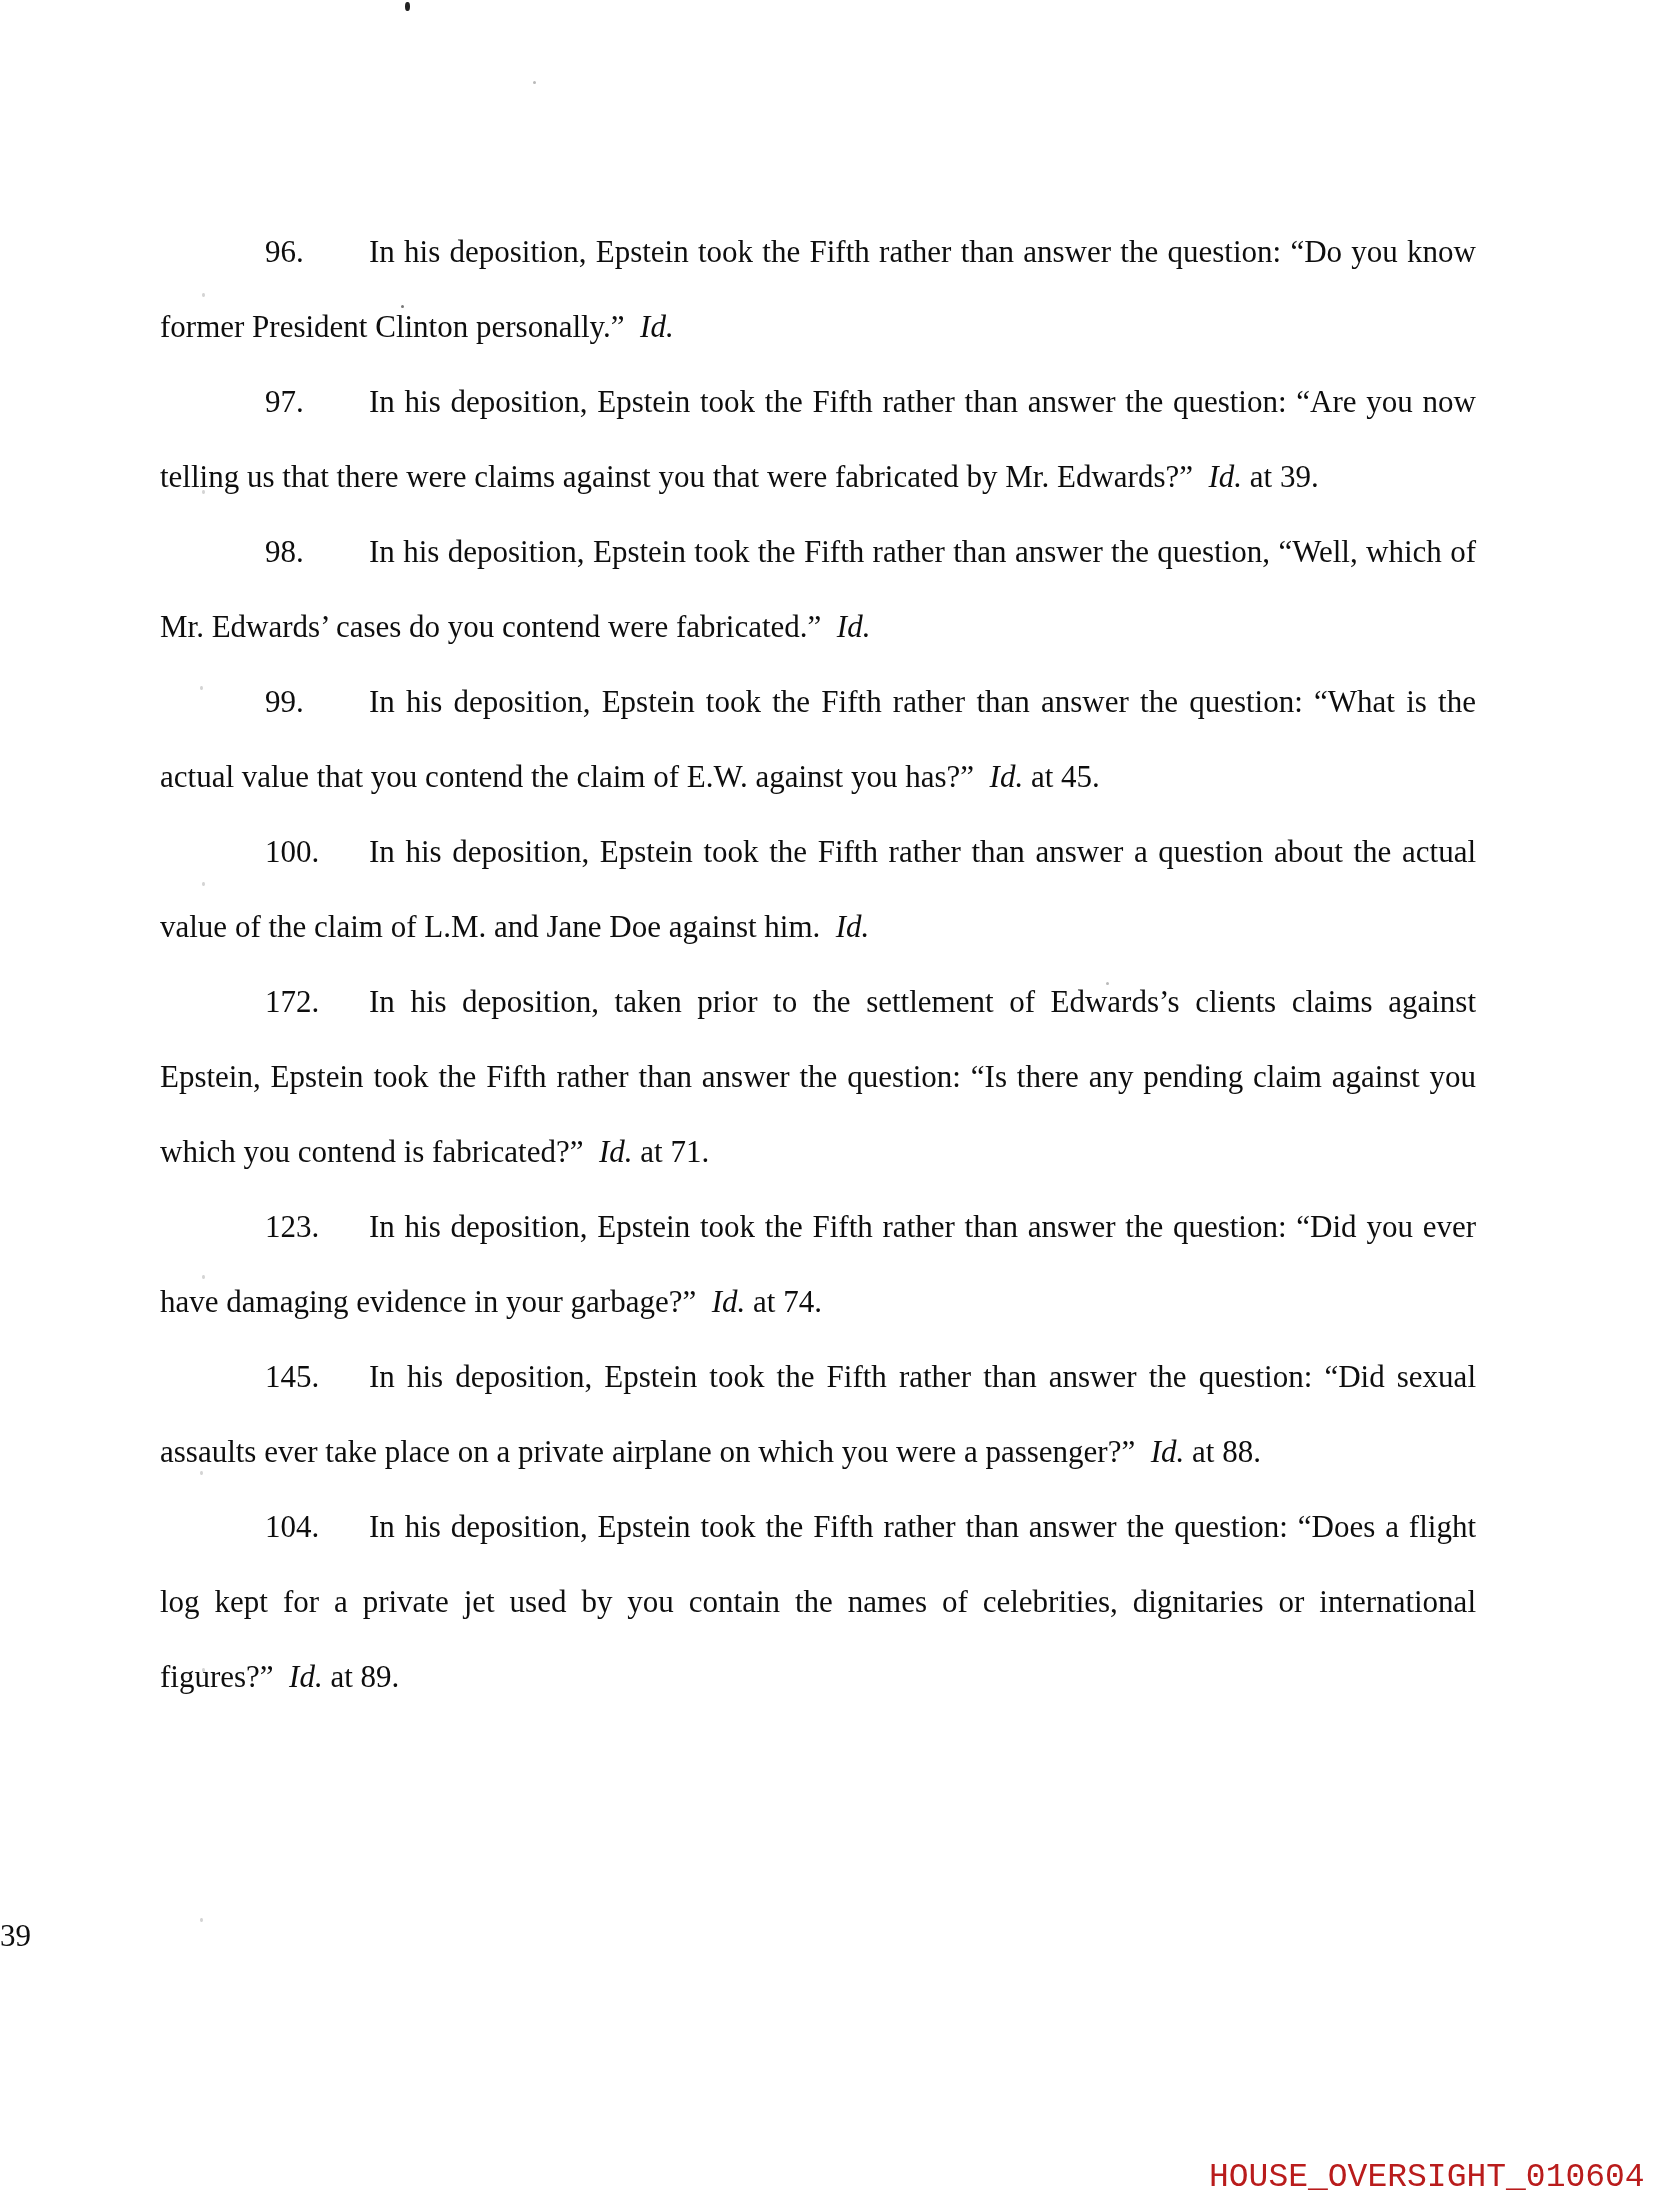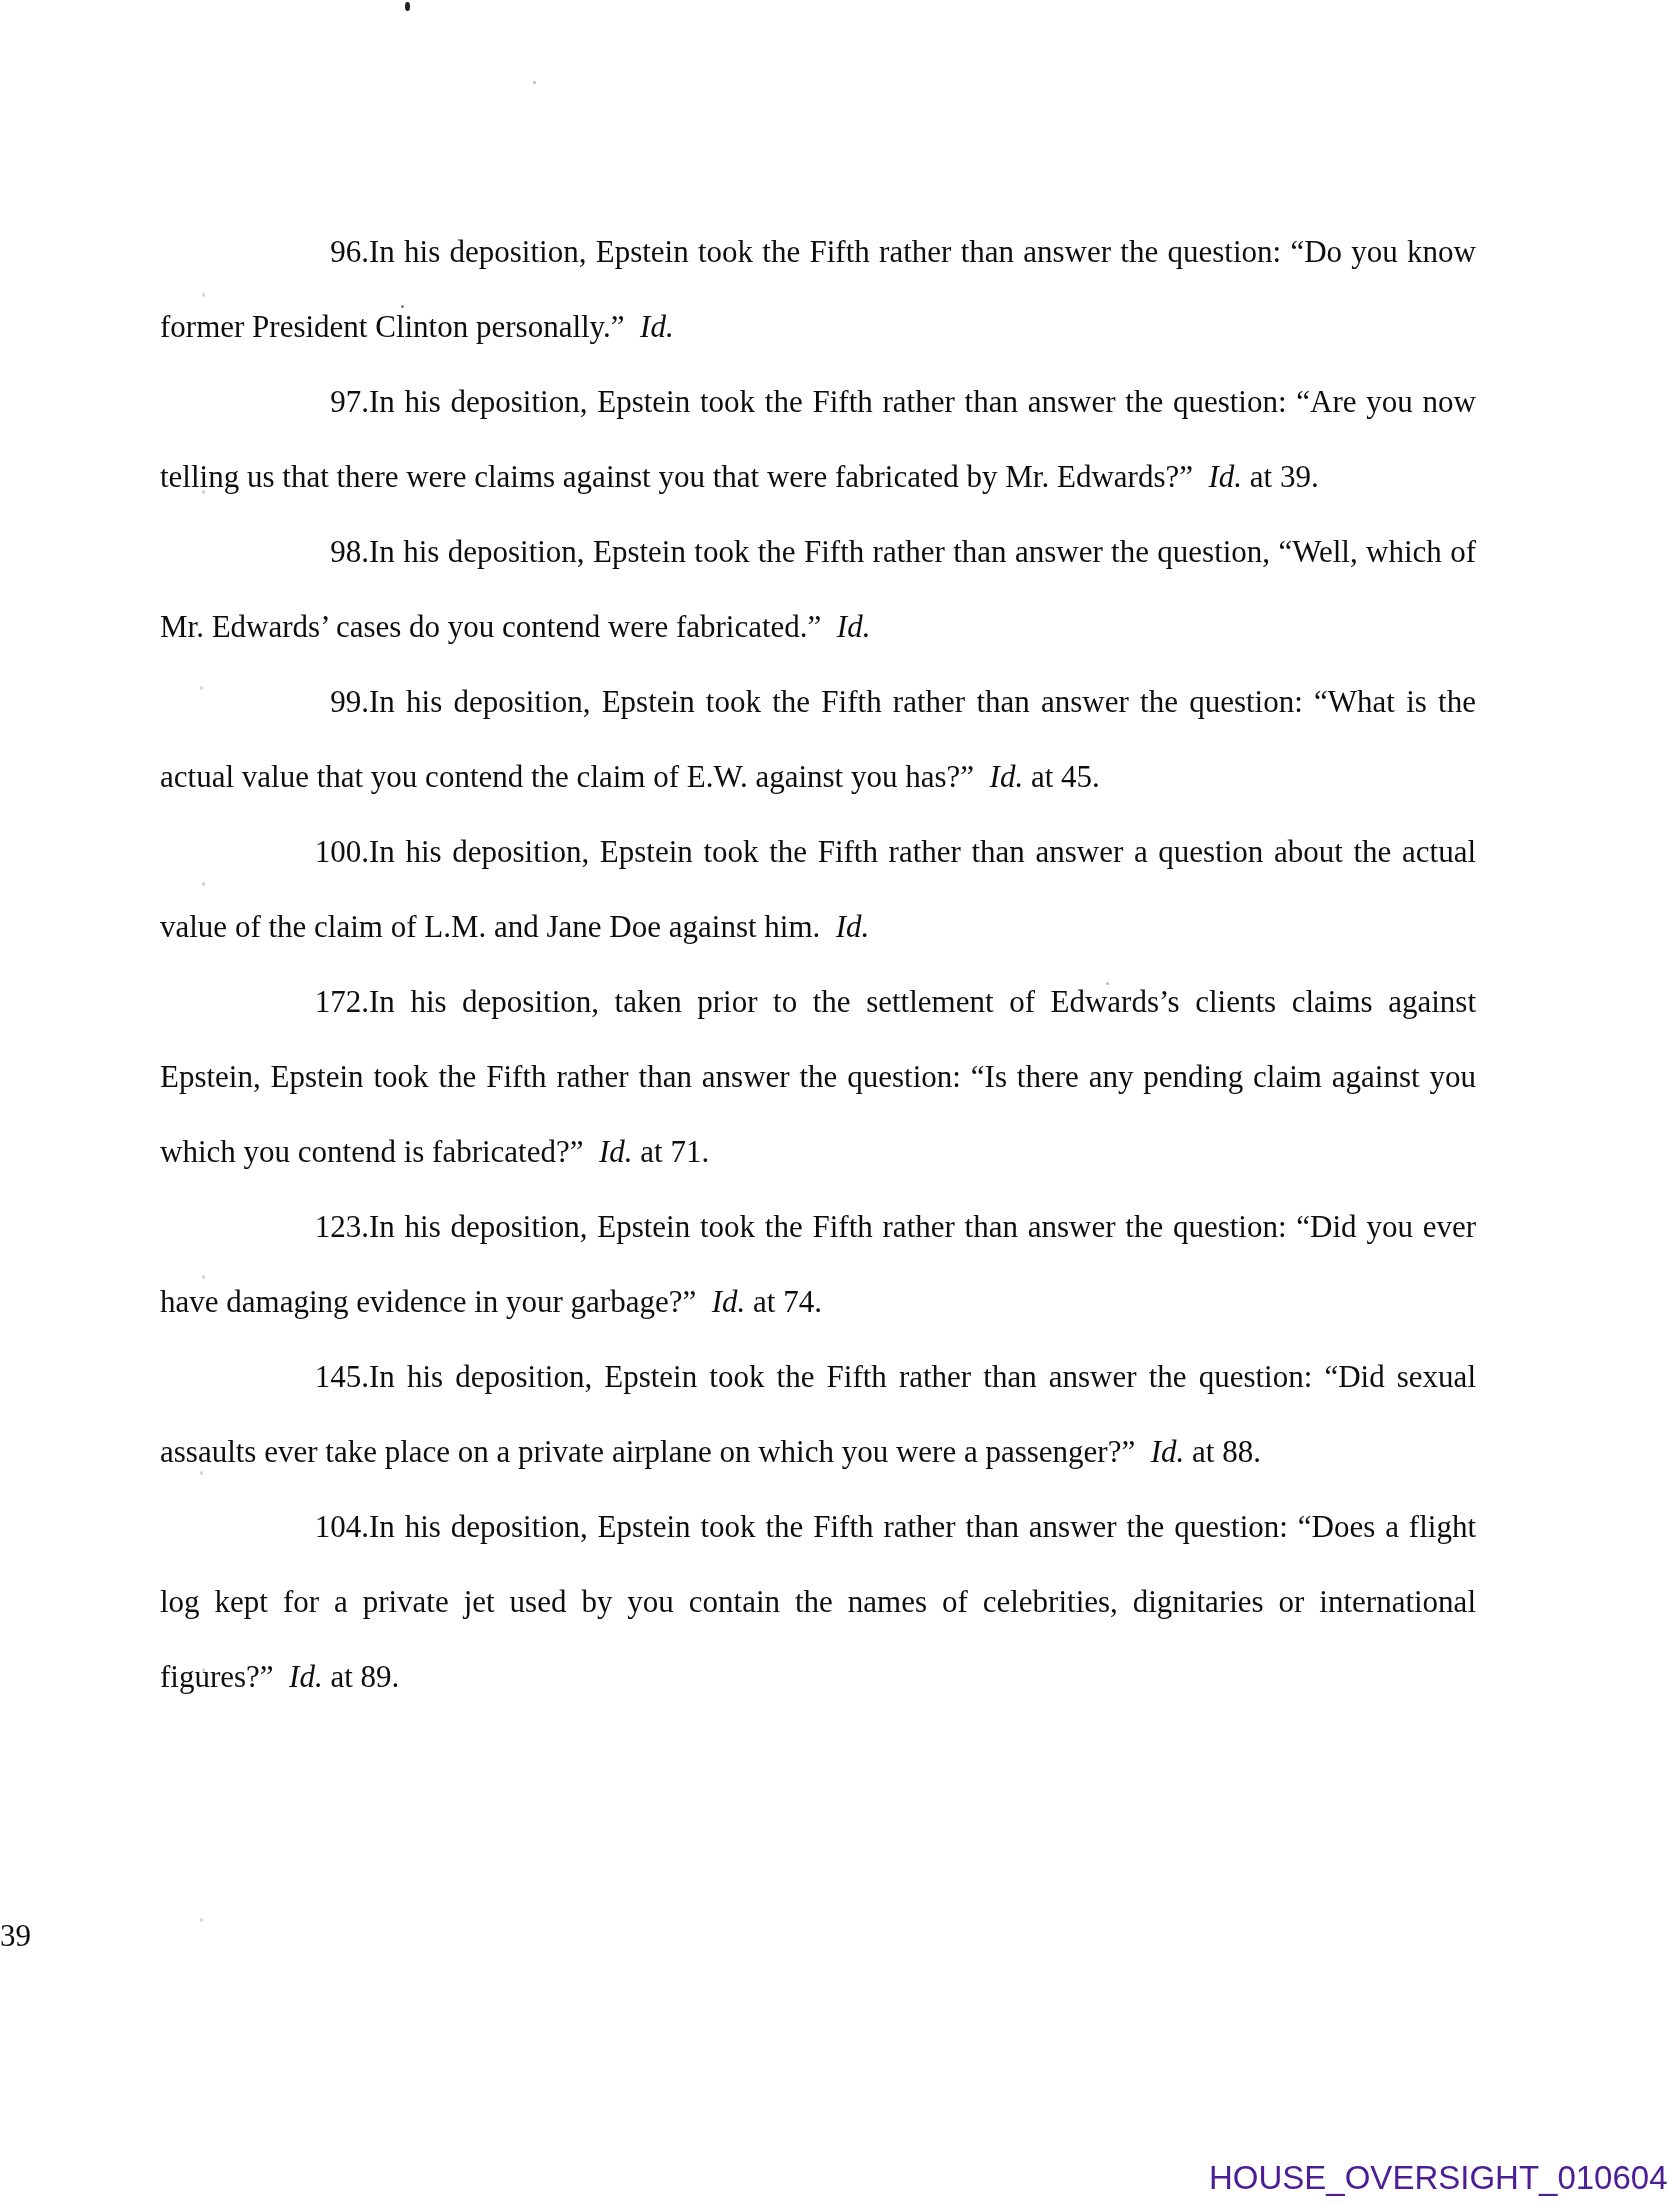--- a/index.html
+++ b/index.html
@@ -27,43 +27,43 @@
   }
   .content p.para {
     margin: 0;
     padding: 0;
     text-indent: 105px;
   }
   .pnum {
     display: inline-block;
     width: 104px;
     text-indent: 0;
-    text-align: right;
+    text-align: left;
   }
   .italic {
     font-style: italic;
   }
   .page-number {
     position: absolute;
     left: 0;
     top: 1898px;
     width: 1630px;
     text-align: left;
     font-size: 31px;
     line-height: 75px;
   }
   .bates {
     position: absolute;
     left: 1209px;
     top: 2159px;
-    font-family: Liberation Sans, sans-serif;
+    font-family: Liberation Mono, monospace;
     font-size: 33px;
     line-height: 1.15;
     letter-spacing: 0px;
-    color: #4c1d95;
+    color: #b91c1c;
     white-space: nowrap;
   }
   .speck {
     position: absolute;
     background: #222222;
     border-radius: 50%;
   }
   .speck.light { background: #b9b9b9; }
   .speck.mid   { background: #777777; }
   .dotcol {

